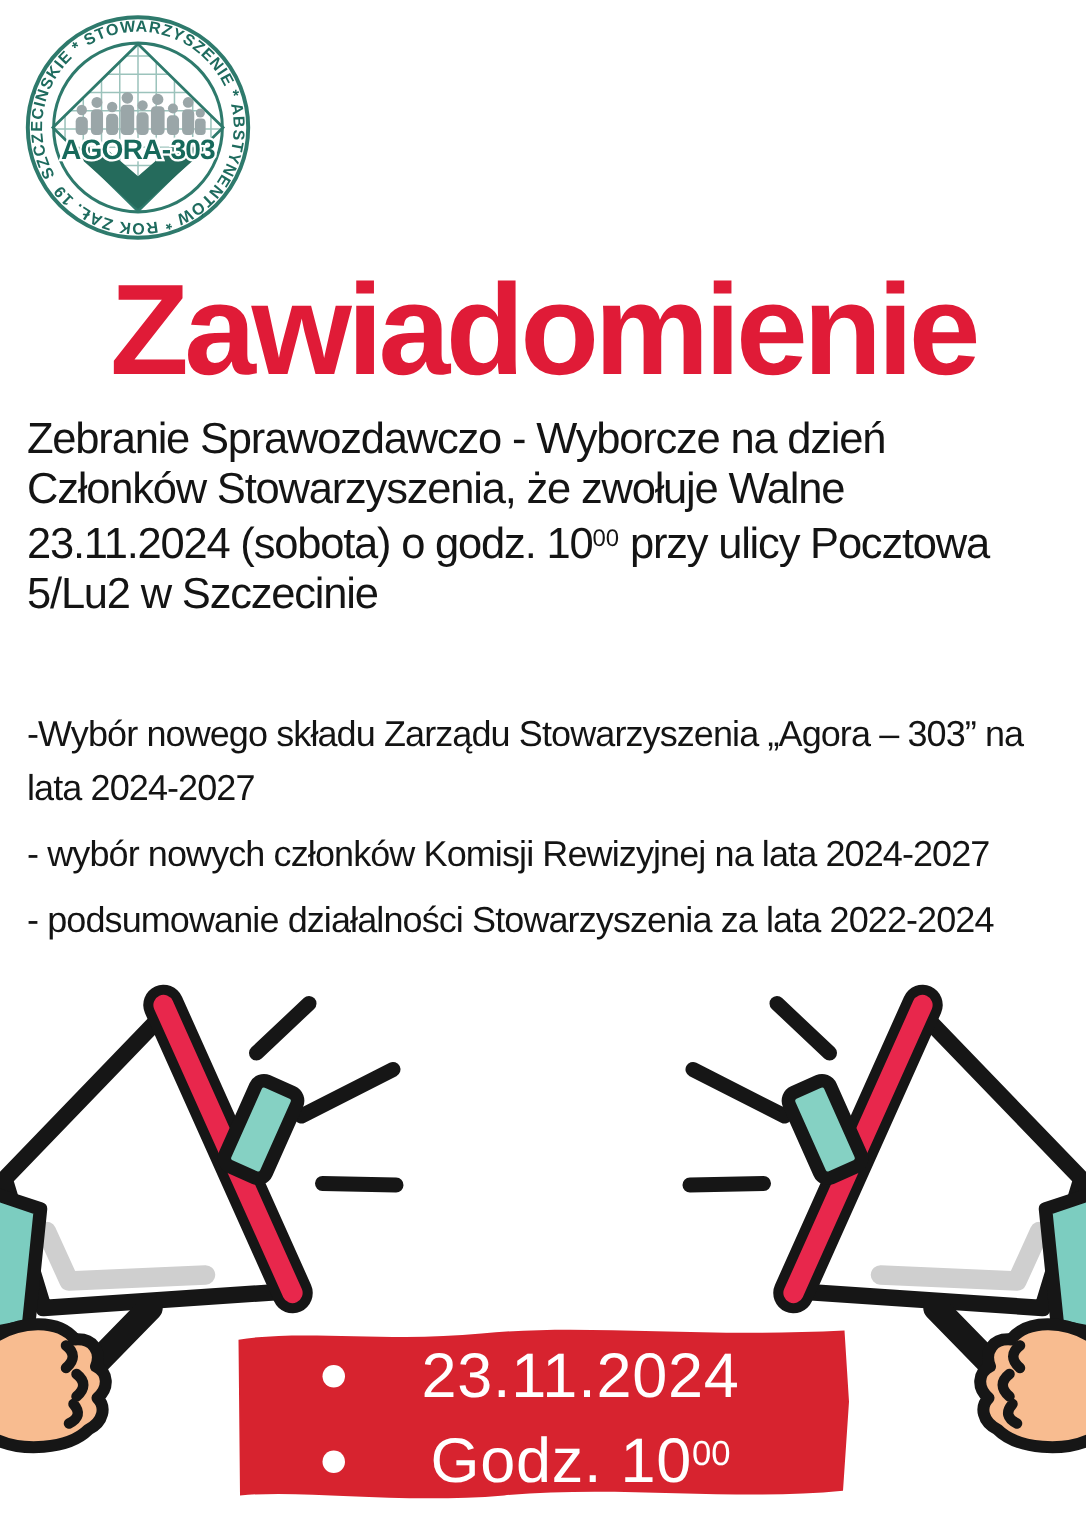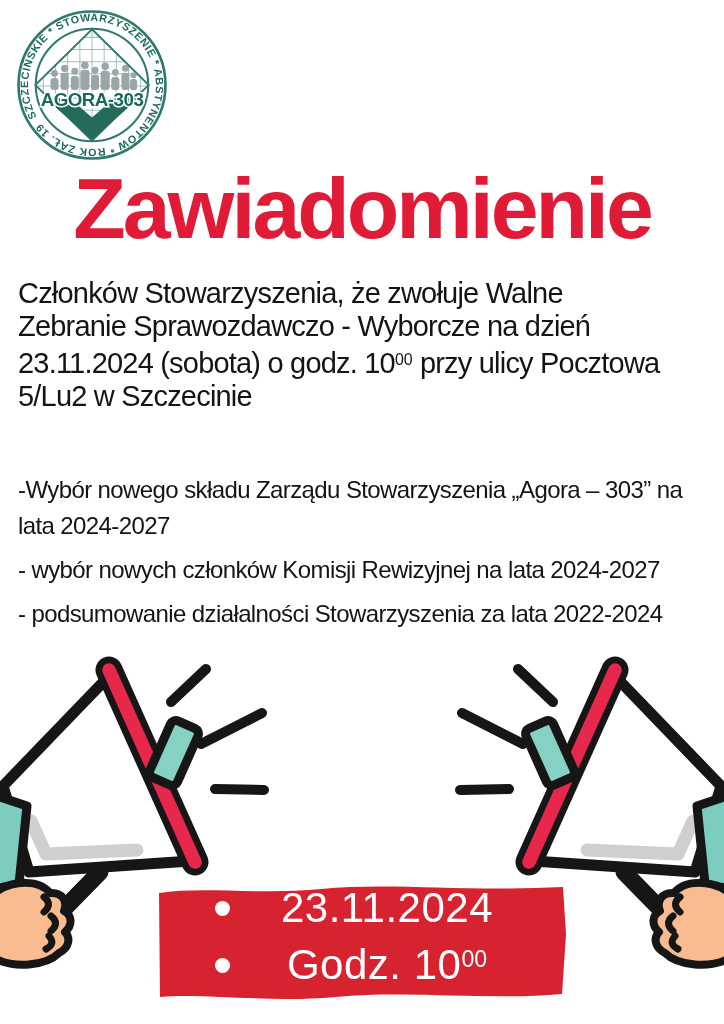--- a/index.html
+++ b/index.html
@@ -8,21 +8,21 @@
     font-family:"Liberation Sans",sans-serif;
   }
   .poster{position:absolute;inset:0;}
 
   
   .logo{position:absolute;left:16px;top:8px;width:152px;height:154px;}
   .logo svg{width:100%;height:100%;display:block;}
 
   
   .title{
-    position:absolute;left:0;right:0;top:160px;margin:4px;text-align:center;
+    position:absolute;left:0;right:0;top:160px;margin:16px;text-align:center;
     font-size:86px;line-height:88px;font-weight:bold;letter-spacing:-3px;
     color:#E01B37;
   }
 
   
   .intro{
     position:absolute;left:18px;top:277px;width:700px;margin:0;
     font-size:29px;line-height:33px;letter-spacing:-0.8px;color:#141414;
   }
   .iline{display:block;white-space:nowrap;}
@@ -40,21 +40,21 @@
   .megaphone{position:absolute;top:648px;width:300px;height:376px;}
   .megaphone svg{width:100%;height:100%;display:block;overflow:visible;}
   .megaphone.left{left:0;}
   .megaphone.right{right:0;transform:scaleX(-1);}
 
   
   .banner{position:absolute;left:151px;top:879px;width:419px;height:128px;z-index:5;}
   .banner-bg{position:absolute;inset:0;width:100%;height:100%;}
   .banner-rows{
     position:absolute;inset:0;display:flex;flex-direction:column;
-    justify-content:flex-start;gap:11px;box-sizing:border-box;padding:6px 26px 10px 64px;
+    justify-content:flex-end;gap:11px;box-sizing:border-box;padding:6px 26px 10px 64px;
   }
   .banner-row{display:flex;align-items:center;height:46px;}
   .banner-dot{width:15px;height:15px;border-radius:50%;background:#ffffff;flex:none;}
   .banner-text{flex:1;text-align:center;color:#ffffff;font-size:42px;letter-spacing:0.5px;}
 </style>
 </head>
 <body>
 
 <div class="poster">
 
@@ -115,22 +115,22 @@
           </g>
       </g>
       <path d="M29,88 L75,129 L121,88 L97,88 L75,107 L53,88 Z" fill="#256B5C"></path>
       <text x="75" y="96" text-anchor="middle" font-size="18.5" font-weight="bold" fill="#17695B" stroke="#ffffff" stroke-width="3" paint-order="stroke" letter-spacing="-0.5" font-family="Liberation Sans, sans-serif">AGORA-303</text>
     </svg>
   </div>
 
   <h1 class="title">Zawiadomienie</h1>
 
   <p class="intro">
+    <span class="iline">Zebranie Sprawozdawczo - Wyborcze na dzień</span>
     <span class="iline">Członków Stowarzyszenia, że zwołuje Walne</span>
-    <span class="iline">Zebranie Sprawozdawczo - Wyborcze na dzień</span>
     <span class="iline"><span>23.11.2024 (sobota) o godz. 10</span><sup class="sup00">00</sup><span> przy ulicy Pocztowa</span></span>
     <span class="iline">5/Lu2 w Szczecinie</span>
   </p>
 
   <div class="agenda">
     <p class="agenda-item">-Wybór nowego składu Zarządu Stowarzyszenia „Agora – 303” na lata 2024-2027</p>
     <p class="agenda-item">- wybór nowych członków Komisji Rewizyjnej na lata 2024-2027</p>
     <p class="agenda-item">- podsumowanie działalności Stowarzyszenia za lata 2022-2024</p>
   </div>
 

